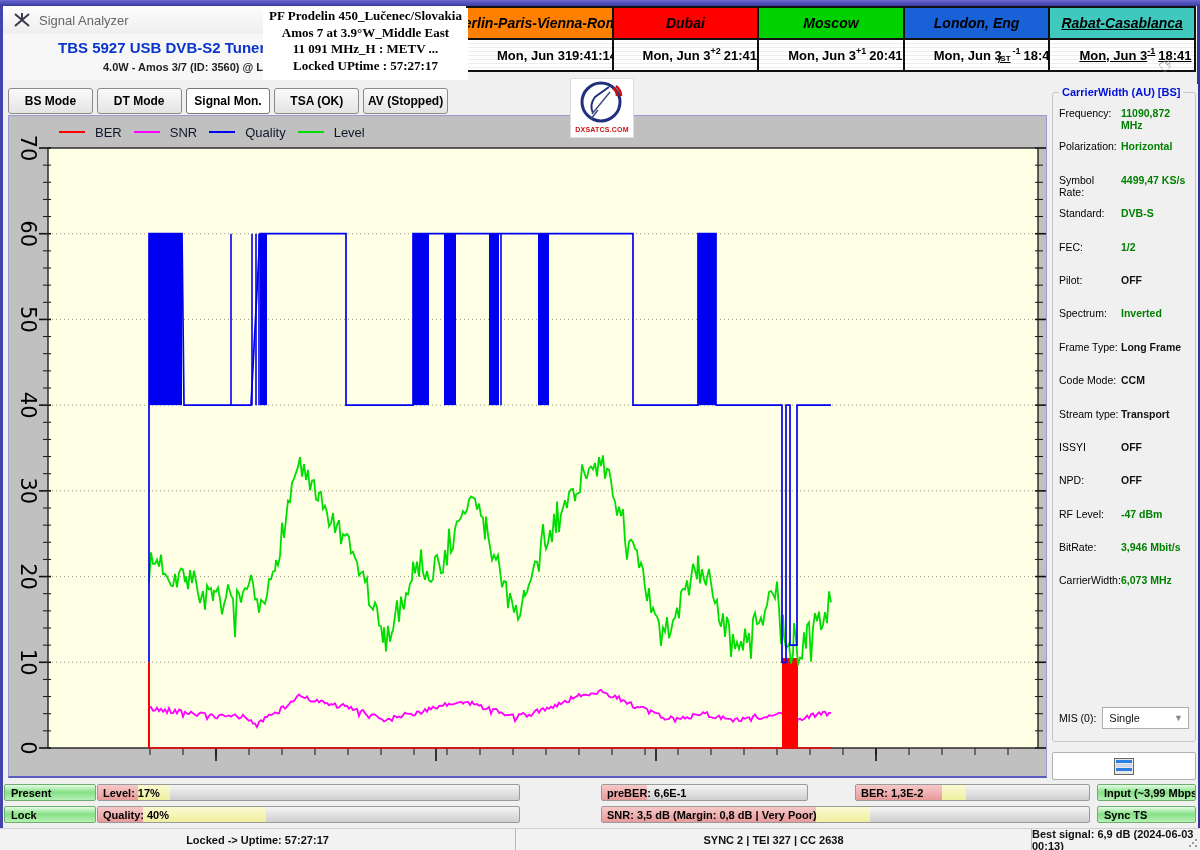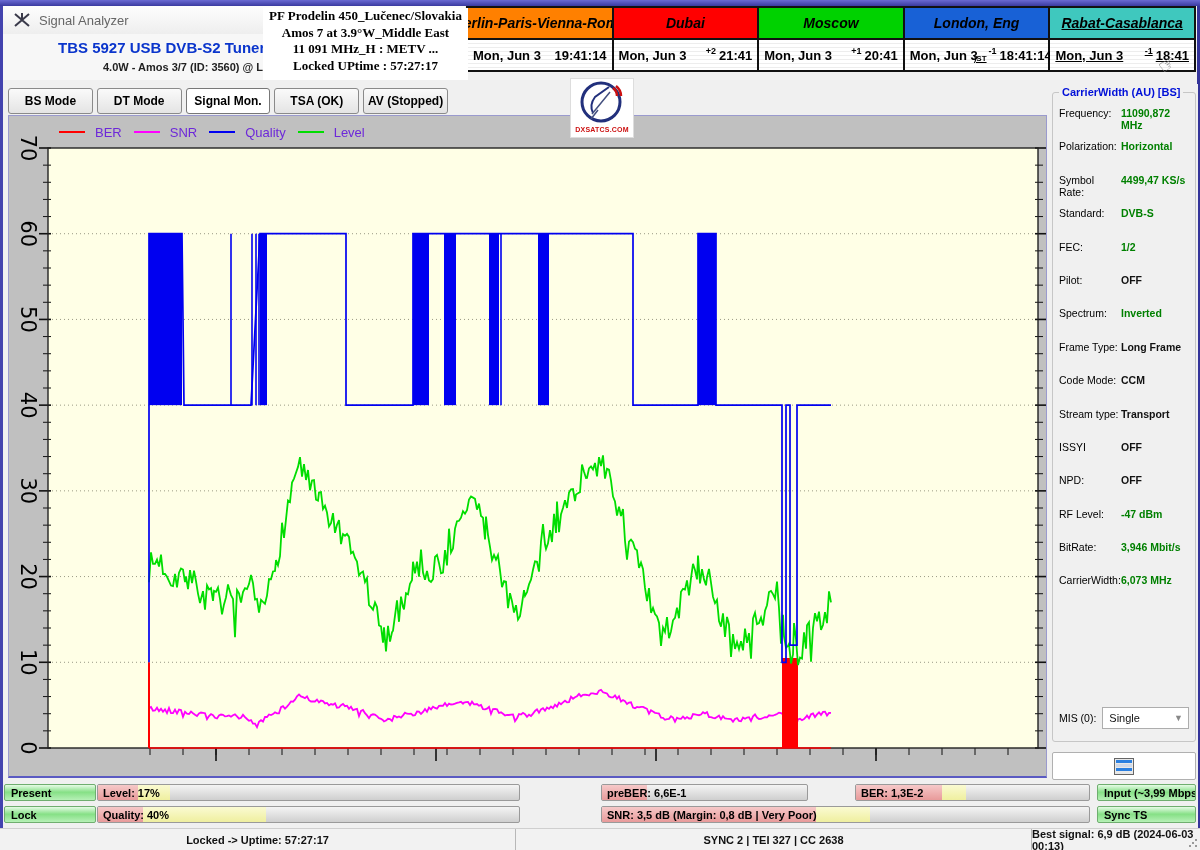--- a/index.html
+++ b/index.html
@@ -18,40 +18,40 @@
   .info-block{left:263px;top:8px;width:205px;height:72px;text-align:center;
     font-family:"Liberation Serif",serif;font-weight:bold;font-size:13px;line-height:16.5px;color:#000;background:#fff;z-index:5;}
   
   .clocks{left:466px;top:6px;width:730px;height:66px;display:flex;border:2px solid #111;box-sizing:border-box;background:#fff;z-index:4;}
   .clock-col{flex:1;display:flex;flex-direction:column;border-right:2px solid #111;min-width:0;}
   .clock-col:last-child{border-right:none;text-decoration:underline;}
   .clock-head{height:30px;display:flex;align-items:center;justify-content:center;
     font-size:14px;font-weight:bold;font-style:italic;color:#000;border-bottom:2px solid #111;white-space:nowrap;overflow:hidden;}
   .clock-body{flex:1;display:flex;align-items:center;padding:0 5px;font-size:13px;font-weight:bold;color:#000;
     background:repeating-linear-gradient(#ffffff 0 3px,#ededed 3px 4px);white-space:nowrap;}
-  .clock-date{flex:1;text-align:left;}
+  .clock-date{flex:1;text-align:left;margin-left:24px;}
   .clock-off{font-size:9px;margin:0 3px 8px 0;}
   .clock-dst{font-size:8px;margin:6px 2px 0 -4px;text-decoration:underline;}
   .clock-time{text-align:right;}
   .hand-icon{left:1158px;top:52px;z-index:6;color:#8a8a8a;font-size:20px;transform:rotate(-35deg);}
   
   .tabs{left:8px;top:88px;width:440px;height:26px;display:flex;gap:4px;}
   .tab{flex:1;background:linear-gradient(#fafafa,#e4e4e4);border:1px solid #8a8a8a;border-radius:3px;
     font-size:12px;font-weight:bold;color:#000;display:flex;align-items:center;justify-content:center;cursor:default;}
   .tab.active{background:#ffffff;border-color:#777;}
   
   .logo-box{left:570px;top:78px;width:62px;height:58px;background:#fff;z-index:9;border:1px solid #ddd;
     display:flex;flex-direction:column;align-items:center;justify-content:flex-start;}
   .logo-caption{font-size:7px;font-weight:bold;color:#cc1111;letter-spacing:0.2px;margin-top:1px;}
   
   .chart{left:8px;top:115px;width:1037px;height:660px;background:#c0c0c0;border:1px solid #9a9ace;border-bottom:2px solid #5a5ac2;box-sizing:content-box;}
   .legend{position:absolute;left:0;top:0;width:100%;height:32px;display:flex;align-items:center;gap:12px;padding-left:50px;}
   .legend-item{display:flex;align-items:center;gap:10px;}
   .legend-line{width:26px;height:0;border-top:2px solid;}
-  .legend-label{font-size:13px;color:#6d28d9;}
+  .legend-label{font-size:13px;color:#0f172a;}
   .chart svg{position:absolute;left:0;top:0;}
   
   .panel{left:1050px;top:84px;width:148px;height:766px;background:#f0f0f0;}
   .groupbox{position:absolute;left:2px;top:8px;width:142px;height:648px;border:1px solid #c6c6c6;border-radius:3px;}
   .group-title{position:absolute;left:6px;top:-7px;background:#f0f0f0;padding:0 3px;font-size:11px;font-weight:bold;color:#0010d8;}
   .tp-rows{position:absolute;left:0;top:14px;width:100%;}
   .tp-row{height:33.4px;display:flex;align-items:flex-start;padding:0 6px;}
   .tp-label{width:62px;font-size:10.5px;color:#000;flex:none;}
   .tp-value{font-size:10.5px;font-weight:bold;}
   .tp-green{color:#008000;}

